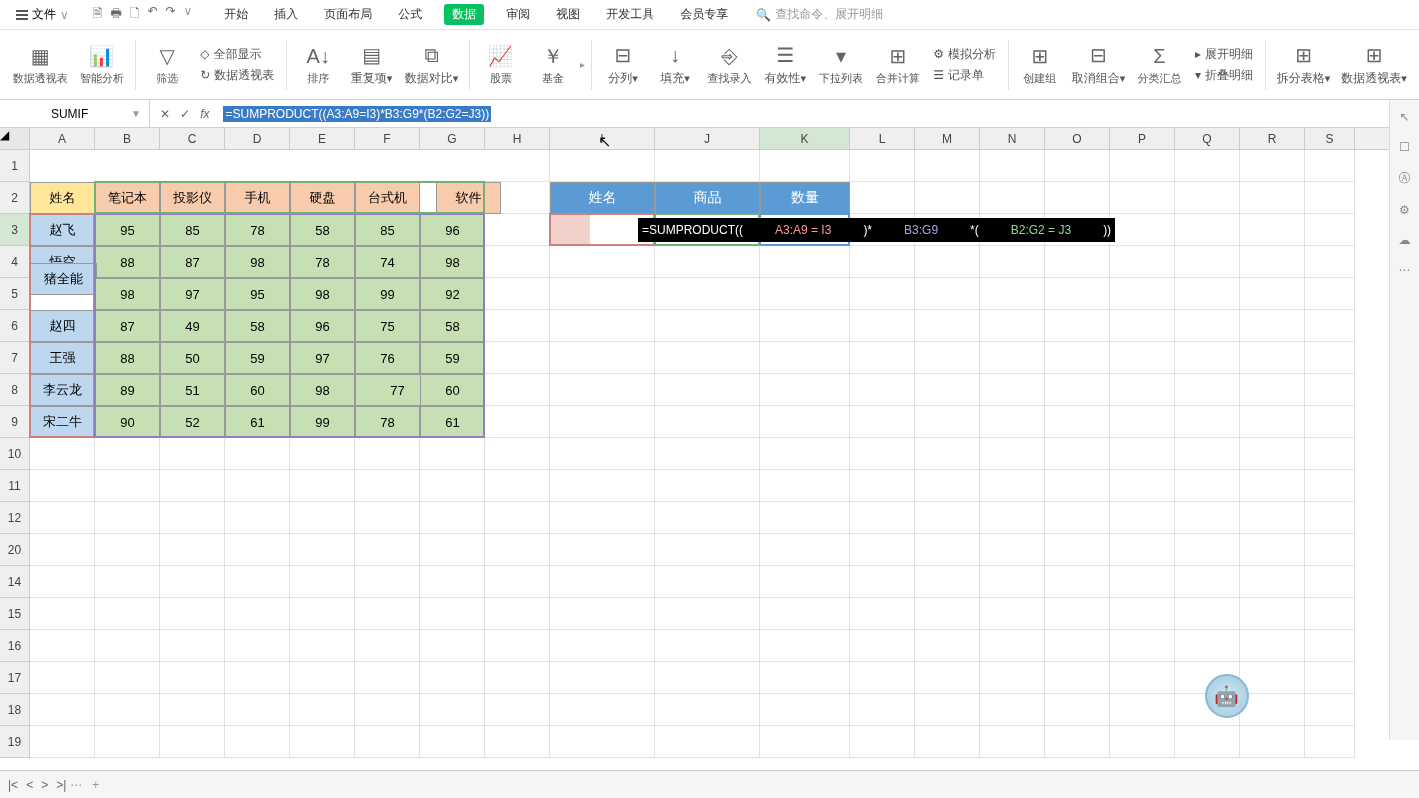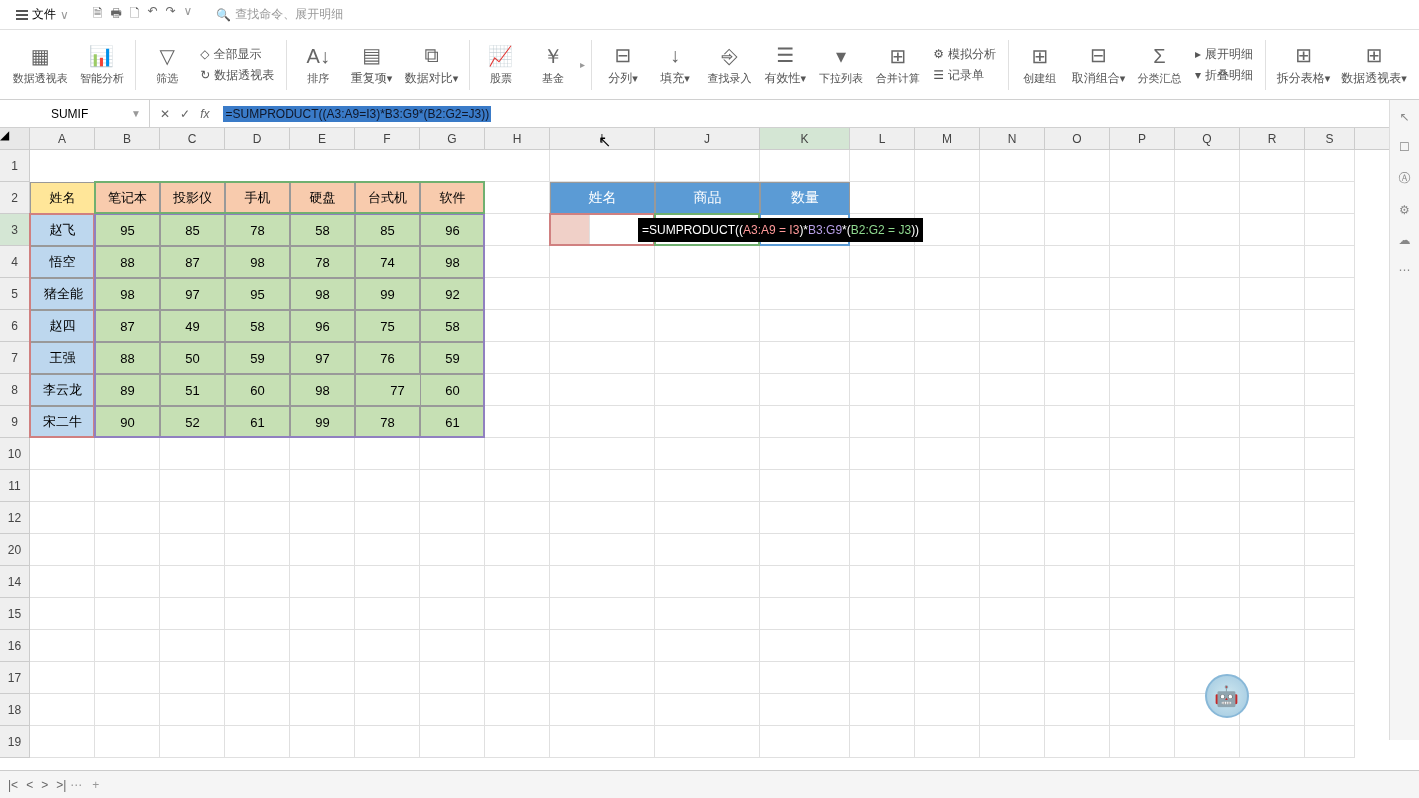--- a/index.html
+++ b/index.html
@@ -21,39 +21,39 @@
 .rgroup .icon{font-size:20px;color:#666;height:26px;display:flex;align-items:center;}
 .rgroup .lbl{font-size:11px;white-space:nowrap;}
 .rgroup2{display:flex;flex-direction:column;padding:0 6px;gap:4px;font-size:11px;color:#555;}
 .rgroup2 div{display:flex;align-items:center;gap:4px;white-space:nowrap;}
 .divider{width:1px;height:50px;background:#e0e0e0;margin:0 4px;}
 .formula-row{height:28px;display:flex;align-items:center;border-bottom:1px solid #d0d0d0;}
 .namebox{width:150px;border-right:1px solid #d0d0d0;display:flex;align-items:center;padding:0 8px;height:100%;}
 .namebox input{border:none;outline:none;width:100%;text-align:center;}
 .fx-ctrls{display:flex;align-items:center;gap:10px;padding:0 10px;color:#666;}
 .fx-input{flex:1;height:100%;display:flex;align-items:center;padding:0 4px;position:relative;}
-.fx-text{background:#3a7bc8;color:#0f172a;padding:1px 2px;}
+.fx-text{background:#3a7bc8;color:#ffffff;padding:1px 2px;}
 .grid-area{position:relative;height:620px;}
 .col-headers{display:flex;height:22px;background:#f0f0f0;border-bottom:1px solid #ccc;}
 .corner{width:30px;border-right:1px solid #ccc;background:#e8e8e8;}
 .colh{border-right:1px solid #ccc;text-align:center;line-height:22px;color:#444;background:#efefef;}
 .colh.sel{background:#d4e6d4;}
 .grid-body{display:flex;}
 .row-headers{width:30px;}
 .rowh{height:32px;border-bottom:1px solid #ccc;border-right:1px solid #ccc;text-align:center;line-height:32px;background:#efefef;color:#444;}
 .rowh.sel{background:#d4e6d4;}
 .cells{position:relative;flex:1;}
 .cell{position:absolute;border-right:1px solid #e0e0e0;border-bottom:1px solid #e0e0e0;display:flex;align-items:center;justify-content:center;height:32px;font-size:13px;}
 .title-cell{background:#f5a623;color:#000;font-size:14px;border:1px solid #999;}
 .hdr-name{background:#ffe699;border:1px solid #999;}
 .hdr-prod{background:#f8cbad;border:1px solid #999;}
 .name-cell{background:#bdd7ee;border:1px solid #999;}
 .data-cell{background:#c6e0b4;border:1px solid #999;}
 .blue-hdr{background:#5b9bd5;color:#fff;border:1px solid #999;font-size:14px;}
-.formula-display{position:absolute;background:#000;color:#fff;padding:2px 4px;font-family:monospace;font-size:14px;display:flex;align-items:center;}
+.formula-display{position:absolute;background:#000;color:#fff;padding:2px 4px;font-family:monospace;font-size:14px;display:flex;align-items:center;gap:32px;}
 .formula-display .r1{color:#ff9999;}
 .formula-display .r2{color:#b8a0e8;}
 .formula-display .r3{color:#8fd98f;}
 .sel-border{position:absolute;border:2px solid #5b9bd5;}
 .sel-border.red{border-color:#d08080;}
 .sel-border.purple{border-color:#9080c0;}
 .sel-border.green{border-color:#70b070;}
 .sheet-tabs{position:absolute;bottom:0;left:0;right:0;height:28px;display:flex;align-items:center;border-top:1px solid #ccc;background:#f5f5f5;padding:0 8px;gap:4px;}
 .nav-arrows{display:flex;gap:8px;color:#666;}
 .sheet-tab{padding:4px 14px;color:#555;cursor:pointer;}
@@ -72,20 +72,31 @@
         <span>文件</span>
         <span style="color:#999">∨</span>
       </div>
     <div class="qat">
       <span>🗎</span>
       <span>🖶</span>
       <span>🗋</span>
       <span>↶</span>
       <span>↷</span>
       <span style="color:#999">∨</span>
+    </div>
+    <div class="tabs">
+      <span class="tab">开始</span>
+      <span class="tab">插入</span>
+      <span class="tab">页面布局</span>
+      <span class="tab">公式</span>
+      <span class="tab active">数据</span>
+      <span class="tab">审阅</span>
+      <span class="tab">视图</span>
+      <span class="tab">开发工具</span>
+      <span class="tab">会员专享</span>
     </div>
     <div class="search-area">
       <span>🔍</span>
       <span>查找命令、展开明细</span>
     </div>
   </div>
 </div>
 
 <div class="ribbon">
   <div class="rgroup">
@@ -245,36 +256,36 @@
         <div class="rowh">18</div>
         <div class="rowh">19</div>
       </div>
     <div class="cells" id="cells">
         <div class="cell hdr-name" style="left: 0px; top: 32px; width: 65px;">姓名</div>
         <div class="cell hdr-prod" style="left: 65px; top: 32px; width: 65px;">笔记本</div>
         <div class="cell hdr-prod" style="left: 130px; top: 32px; width: 65px;">投影仪</div>
         <div class="cell hdr-prod" style="left: 195px; top: 32px; width: 65px;">手机</div>
         <div class="cell hdr-prod" style="left: 260px; top: 32px; width: 65px;">硬盘</div>
         <div class="cell hdr-prod" style="left: 325px; top: 32px; width: 65px;">台式机</div>
-        <div class="cell hdr-prod" style="left: 390px; top: 32px; width: 65px;">软件</div>
+        <div class="cell hdr-prod" style="left: 406px; top: 32px; width: 65px;">软件</div>
         <div class="cell name-cell" style="left: 0px; top: 64px; width: 65px;">赵飞</div>
         <div class="cell data-cell" style="left: 65px; top: 64px; width: 65px;">95</div>
         <div class="cell data-cell" style="left: 130px; top: 64px; width: 65px;">85</div>
         <div class="cell data-cell" style="left: 195px; top: 64px; width: 65px;">78</div>
         <div class="cell data-cell" style="left: 260px; top: 64px; width: 65px;">58</div>
         <div class="cell data-cell" style="left: 325px; top: 64px; width: 65px;">85</div>
         <div class="cell data-cell" style="left: 390px; top: 64px; width: 65px;">96</div>
         <div class="cell name-cell" style="left: 0px; top: 96px; width: 65px;">悟空</div>
         <div class="cell data-cell" style="left: 65px; top: 96px; width: 65px;">88</div>
         <div class="cell data-cell" style="left: 130px; top: 96px; width: 65px;">87</div>
         <div class="cell data-cell" style="left: 195px; top: 96px; width: 65px;">98</div>
         <div class="cell data-cell" style="left: 260px; top: 96px; width: 65px;">78</div>
         <div class="cell data-cell" style="left: 325px; top: 96px; width: 65px;">74</div>
         <div class="cell data-cell" style="left: 390px; top: 96px; width: 65px;">98</div>
-        <div class="cell name-cell" style="left: 0px; top: 128px; width: 67px; font-family: Liberation Serif, serif;">猪全能</div>
+        <div class="cell name-cell" style="left: 0px; top: 113px; width: 67px; font-family: Liberation Serif, serif;">猪全能</div>
         <div class="cell data-cell" style="left: 65px; top: 128px; width: 65px;">98</div>
         <div class="cell data-cell" style="left: 130px; top: 128px; width: 65px;">97</div>
         <div class="cell data-cell" style="left: 195px; top: 128px; width: 65px;">95</div>
         <div class="cell data-cell" style="left: 260px; top: 128px; width: 65px;">98</div>
         <div class="cell data-cell" style="left: 325px; top: 128px; width: 65px;">99</div>
         <div class="cell data-cell" style="left: 390px; top: 128px; width: 65px;">92</div>
         <div class="cell name-cell" style="left: 0px; top: 160px; width: 65px;">赵四</div>
         <div class="cell data-cell" style="left: 65px; top: 160px; width: 65px;">87</div>
         <div class="cell data-cell" style="left: 130px; top: 160px; width: 65px;">49</div>
         <div class="cell data-cell" style="left: 195px; top: 160px; width: 65px;">58</div>

